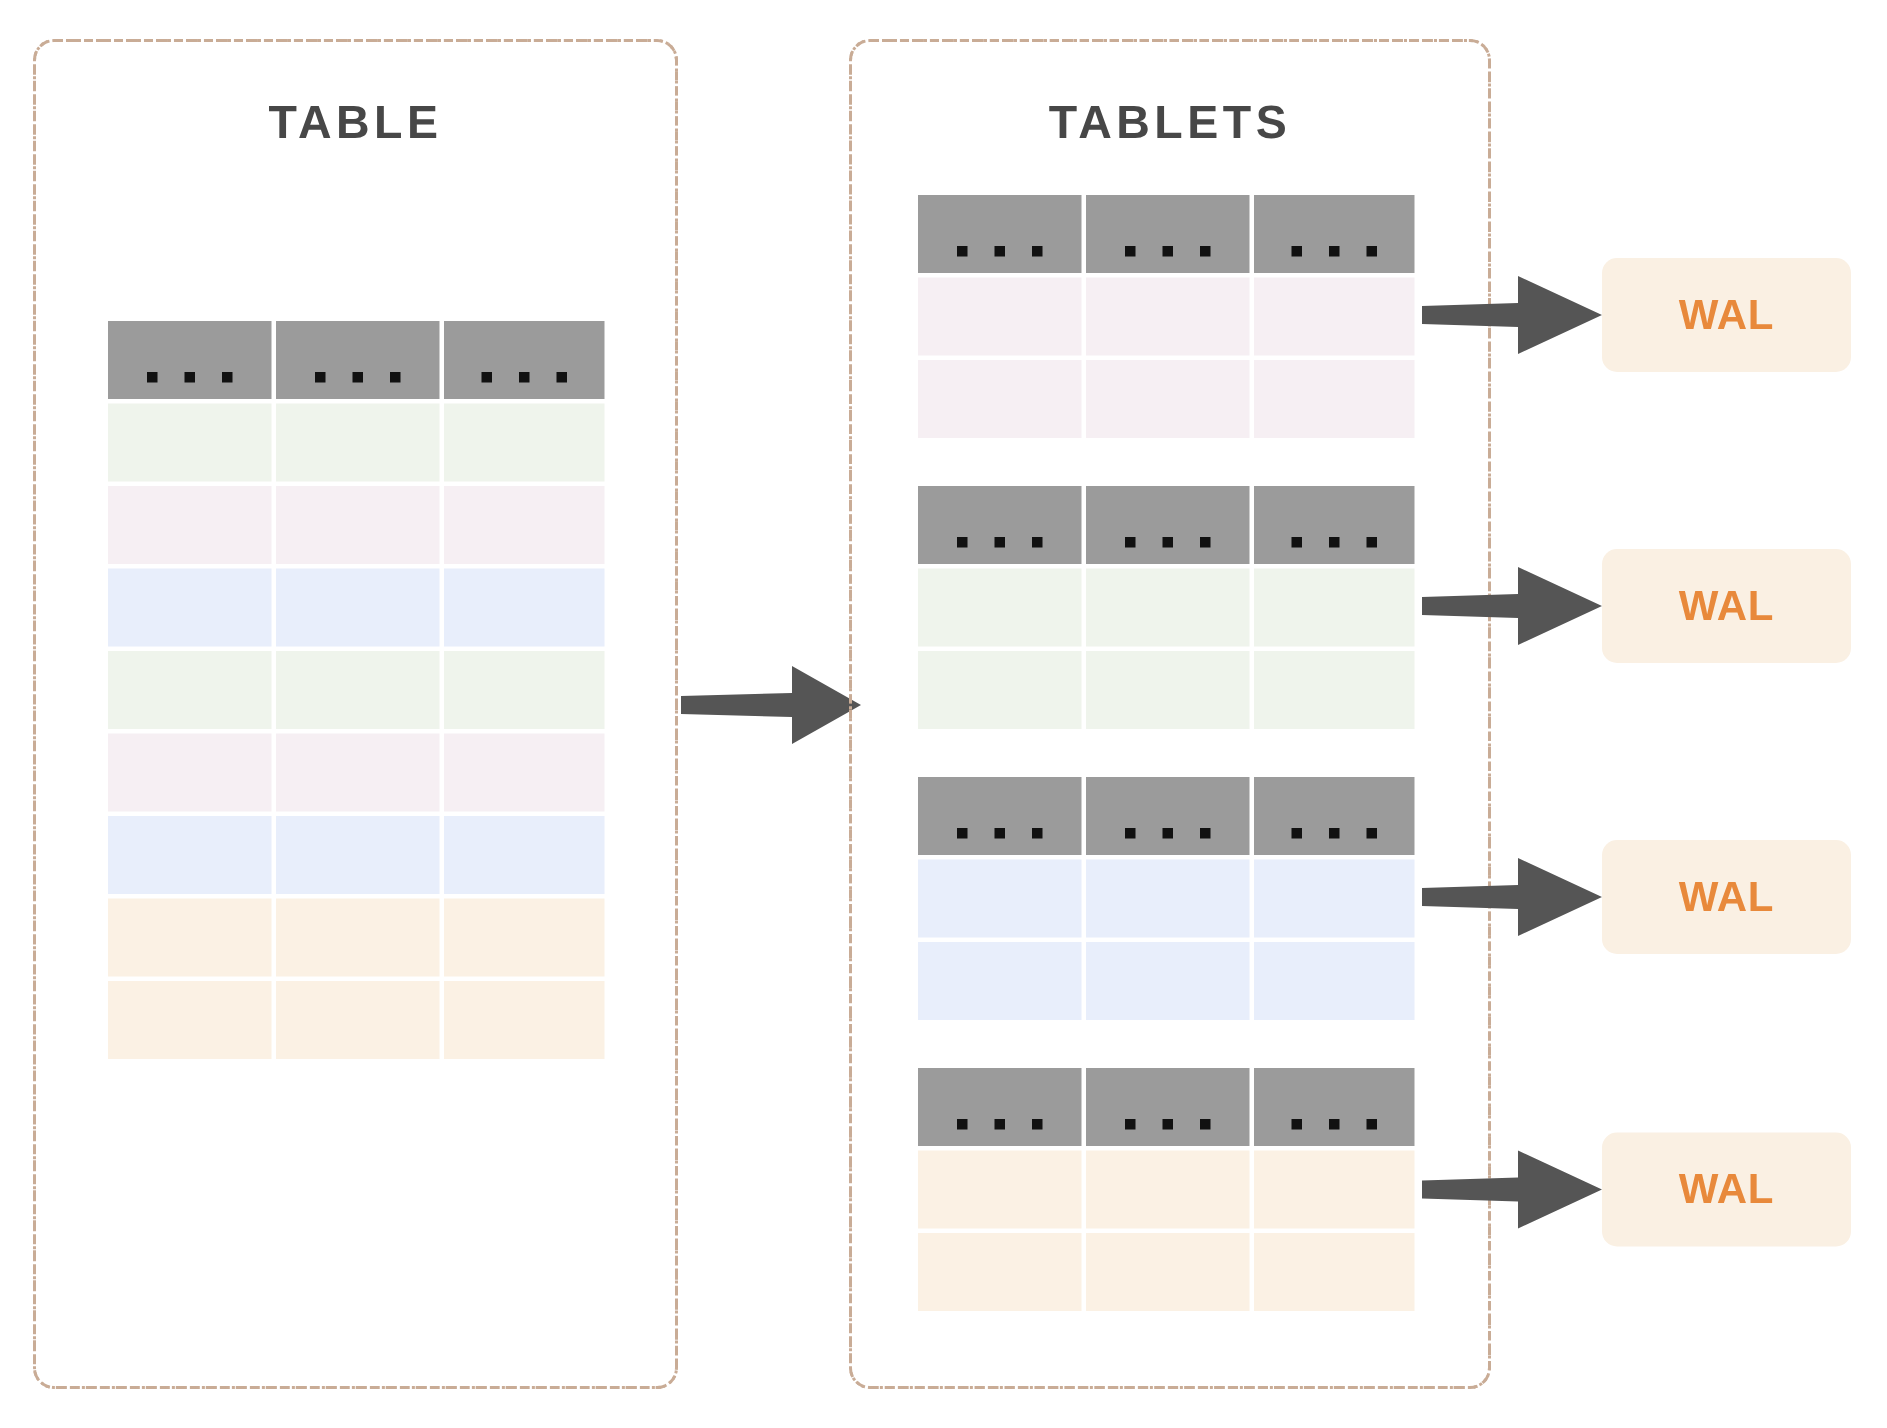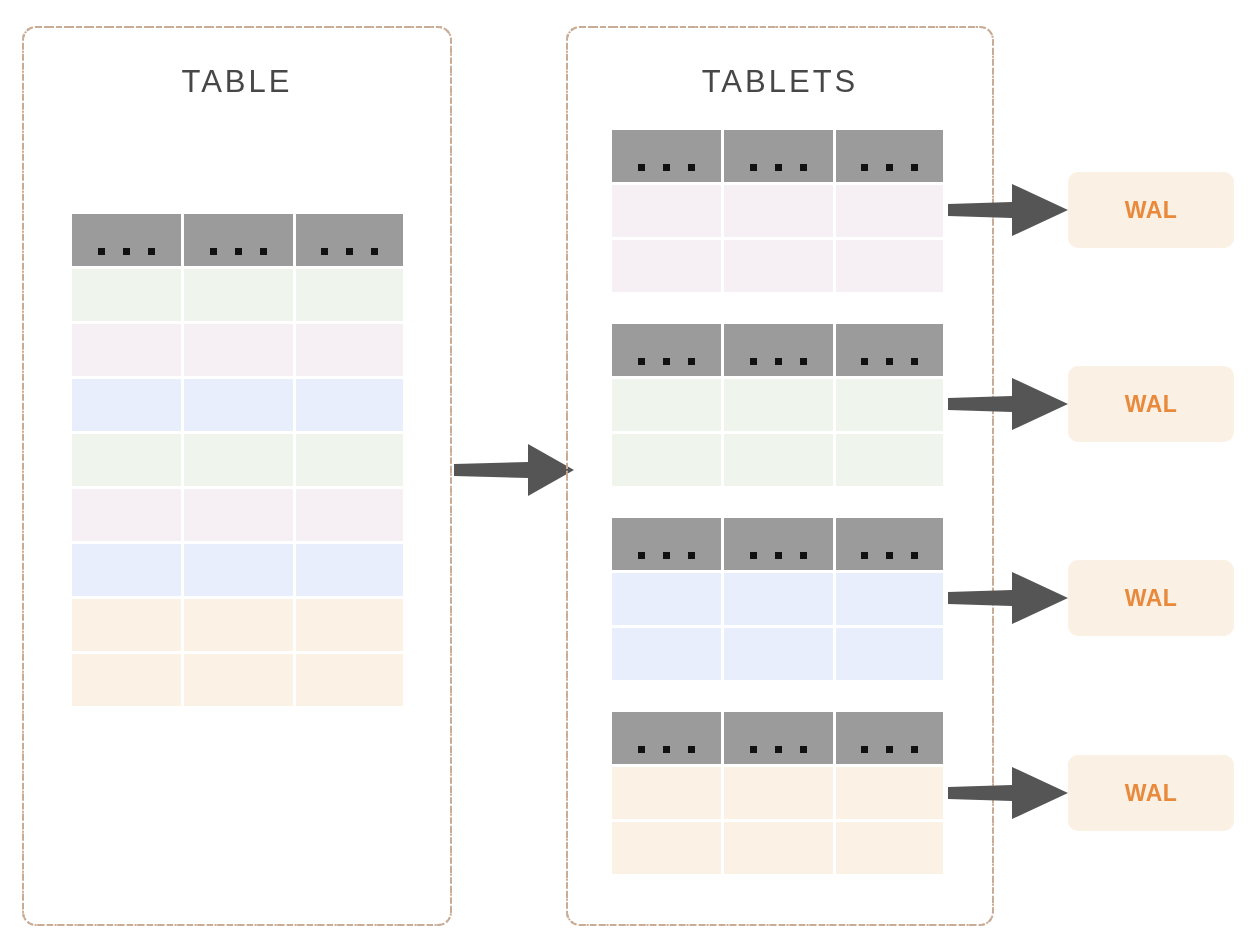--- a/index.html
+++ b/index.html
@@ -40,21 +40,21 @@
   #panel-table   { left: 22px;  top: 26px; width: 430px; height: 900px; }
   #panel-tablets { left: 566px; top: 26px; width: 428px; height: 900px; }
 
   .panel-title {
     position: absolute;
     top: 36px;
     left: 0;
     width: 100%;
     text-align: center;
     font-size: 31px;
-    font-weight: 400;
+    font-weight: 700;
     letter-spacing: 3px;
     color: #474747;
     font-family: "Liberation Sans", sans-serif;
   }
 
   
   .dtable {
     position: absolute;
     display: flex;
     flex-direction: column;
@@ -95,21 +95,21 @@
   
   .wal {
     position: absolute;
     background: #faf0e3;
     border-radius: 10px;
     display: flex;
     align-items: center;
     justify-content: center;
     color: #e8893b;
     font-weight: bold;
-    font-size: 23px;
+    font-size: 28px;
     letter-spacing: 0.5px;
     font-family: "Liberation Sans", sans-serif;
   }
 </style>
 </head>
 <body>
 
 <div id="canvas">
 
   <div class="panel" id="panel-table">

